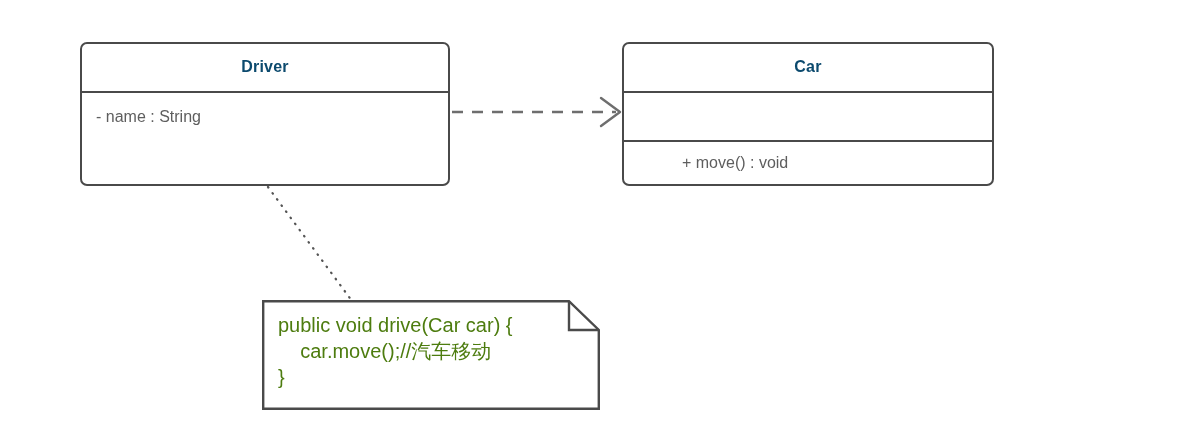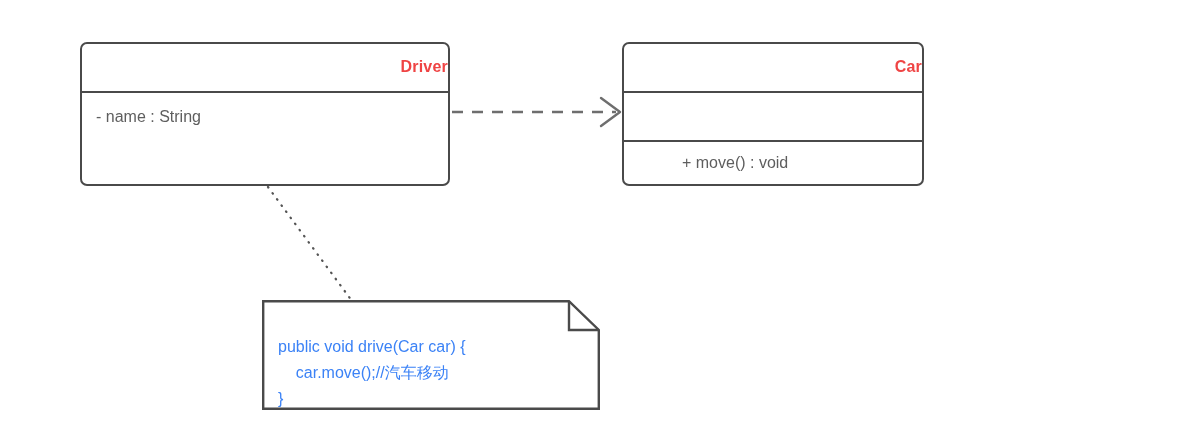--- a/index.html
+++ b/index.html
@@ -29,64 +29,63 @@
   }
   .uml-class .compartment {
     box-sizing: border-box;
     width: 100%;
     position: relative;
   }
   .uml-class .compartment + .compartment {
     border-top: 2px solid #4a4a4a;
   }
   .class-title {
-    text-align: right;
+    text-align: center;
     font-weight: bold;
     font-size: 16px;
-    color: #ef4444;
+    color: #0c4a6e;
     letter-spacing: 0.2px;
   }
   .member-text {
     font-size: 16px;
     color: #5e5e5e;
     padding-left: 14px;
     white-space: nowrap;
   }
 
   
   #driver-class { left: 80px; top: 42px; width: 370px; height: 144px; }
   #driver-class .c-title  { height: 47px; line-height: 45px; }
   #driver-class .c-attrs  { height: 41px; line-height: 47px; }
   #driver-class .c-ops    { height: 44px; line-height: 42px; }
 
   
-  #car-class { left: 622px; top: 42px; width: 302px; height: 144px; }
+  #car-class { left: 622px; top: 42px; width: 372px; height: 144px; }
   #car-class .c-title  { height: 47px; line-height: 45px; }
   #car-class .c-attrs  { height: 49px; line-height: 47px; }
   #car-class .c-ops    { height: 44px; line-height: 42px; padding-left: 44px; }
 
   
   #note-box {
     position: absolute;
     left: 262px;
     top: 300px;
     width: 338px;
     height: 110px;
   }
   #note-box .note-text {
     position: absolute;
     left: 16px;
     top: 12px;
     right: 10px;
-    font-size: 16px;
+    font-size: 20px;
     line-height: 26px;
-    color: #3b82f6;
+    color: #4d7c0f;
     white-space: pre;
     pointer-events: none;
-    margin-top: 22px;
   }
 
   
   .connector-layer {
     position: absolute;
     left: 0; top: 0;
     width: 1186px;
     height: 434px;
     pointer-events: none;
   }

